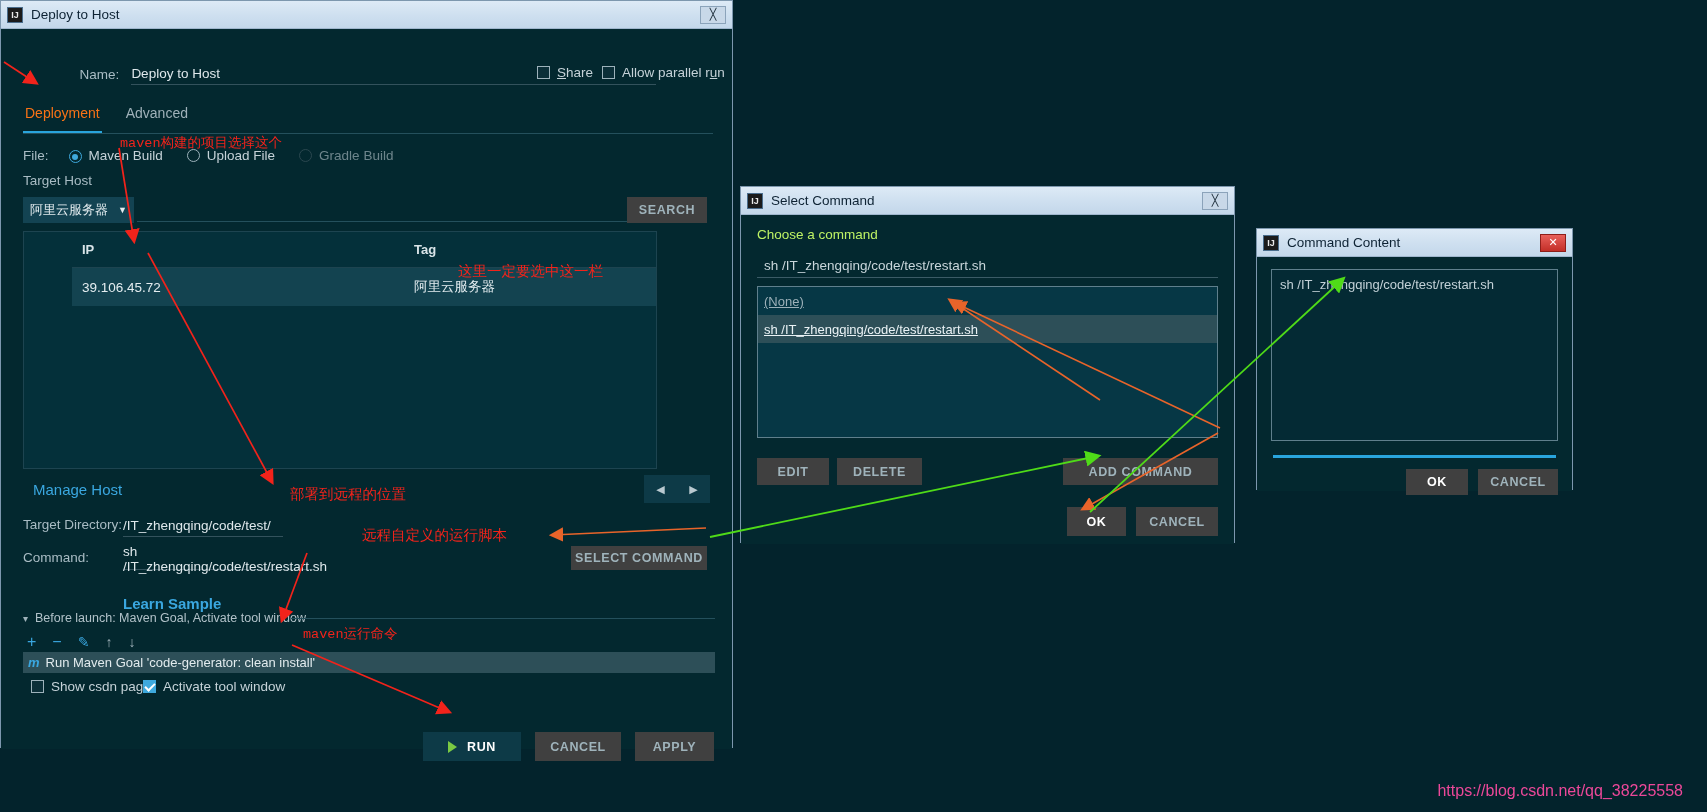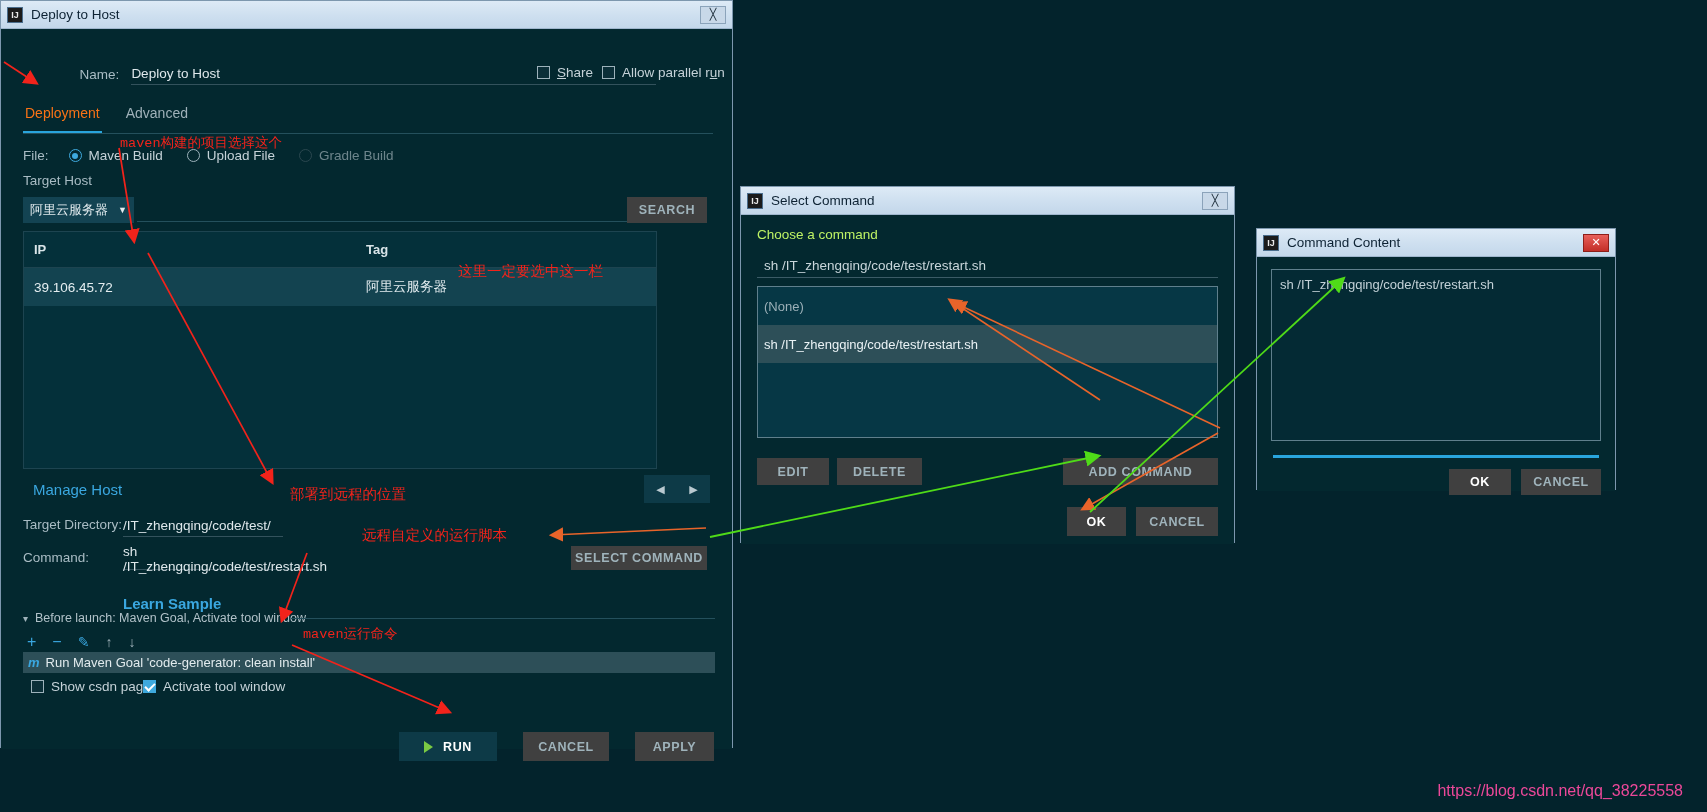--- a/index.html
+++ b/index.html
@@ -98,21 +98,21 @@
   .btn {
     background: #404040; color: #9fb3bb; border: none;
     font-size: 12.5px; letter-spacing: .6px; font-weight: bold;
     display: flex; align-items: center; justify-content: center;
     cursor: pointer; font-family: "Liberation Sans", sans-serif;
   }
   .btn.primary { color: #ffffff; }
 
   
   .tbl { position: absolute; left: 22px; top: 202px; width: 634px; height: 238px;
-         border: 1px solid #1d4450; background: #04303a; }
+         border: 1px solid #1d4450; background: #04303a; padding-left: 48px; }
   .tbl-head { display: flex; height: 36px; align-items: center;
               border-bottom: 1px solid #1d4450; color: #d9e4e8;
               font-size: 13px; font-weight: bold; }
   .tbl-row { display: flex; height: 38px; align-items: center;
              background: #134350; color: #e4edf0; font-size: 13.5px; }
   .c-ip { width: 338px; padding-left: 10px; }
   .c-tag { flex: 1; padding-left: 4px; }
 
   .link { color: #3aa7e0; font-size: 15px; cursor: pointer; }
 
@@ -128,45 +128,45 @@
                align-items: center; gap: 7px; font-size: 12.5px; color: #b2c2c9; }
   .chevron { font-size: 10px; color: #9fb2ba; }
   .bl-toolbar { position: absolute; left: 26px; top: 604px; display: flex;
                 gap: 16px; align-items: center; font-size: 16px; color: #3aa7e0; }
   .bl-item { position: absolute; left: 22px; top: 623px; width: 692px; height: 21px;
              background: #2d4f58; display: flex; align-items: center;
              gap: 6px; padding-left: 5px; font-size: 13px; color: #e2ebee; }
   .m-icon { color: #3aa7e0; font-style: italic; font-weight: bold; font-size: 13px; }
 
   
-  .bottom-btns { position: absolute; right: 18px; top: 703px; display: flex; gap: 26px; }
+  .bottom-btns { position: absolute; right: 18px; top: 703px; display: flex; gap: 14px; }
   .run-btn { width: 98px; height: 29px; background: #0d3a47; display: flex;
              align-items: center; justify-content: center; gap: 10px; cursor: pointer; }
   .play { width: 0; height: 0; border-left: 9px solid #7ac943;
           border-top: 6px solid transparent; border-bottom: 6px solid transparent; }
 
   
   #select-win { left: 740px; top: 186px; width: 495px; height: 357px;
                 border: 1px solid #7d97ae; }
   #select-body { padding: 12px 16px 0; height: 329px; position: relative; }
   .sc-label { color: #bef264; font-size: 13.5px; }
   .sc-input { margin-top: 12px; height: 24px; border-bottom: 1px solid #3b5b66;
               color: #c9d6db; font-size: 13.5px; display: flex; align-items: center;
               padding-left: 7px; }
   .sc-list { margin-top: 8px; height: 152px; border: 1px solid #5f7f8c;
              background: #063745; overflow: hidden; }
-  .sc-item { height: 38px; padding-left: 6px; display: flex; align-items: center;
-             font-size: 13px; color: #a9bcc4; }
+  .sc-item { height: 28px; padding-left: 6px; display: flex; align-items: center;
+             font-size: 13px; color: #a9bcc4; text-decoration: underline; }
   .sc-item.none { color: #9cb0b8; }
   .sc-item.selected { background: #2d4f58; color: #eaf2f5; }
   .sc-btnrow { position: absolute; left: 16px; top: 243px; display: flex; gap: 8px; }
   .sc-okrow { position: absolute; right: 16px; top: 292px; display: flex; gap: 10px; }
 
   
-  #cmd-win { left: 1256px; top: 228px; width: 360px; height: 262px;
+  #cmd-win { left: 1256px; top: 228px; width: 317px; height: 262px;
              border: 1px solid #7d97ae; }
   #cmd-body { padding: 12px 14px 0; height: 234px; position: relative; }
   .cc-area { border: 1px solid #5f7f8c; height: 172px; background: #042a34;
              padding: 7px 8px; font-size: 13px; color: #c3d1d7;
              position: relative; }
   .cc-underline { position: absolute; left: 16px; right: 16px; top: 198px;
                   height: 3px; background: #29a5dd; }
   .cc-btnrow { position: absolute; right: 14px; top: 212px; display: flex; gap: 10px; }
 
   
@@ -212,21 +212,21 @@
       </div>
 
       <div class="tabs">
         <div class="tab active">Deployment</div>
         <div class="tab">Advanced</div>
       </div>
       <div class="sep-line" style="left:22px; top:104px; width:690px;"></div>
 
       <div class="row" style="left:22px; top:119px;">
         <span class="lbl">File:</span>
-        <span style="display:inline-flex;align-items:center;margin-left:20px;">
+        <span style="display:inline-flex;align-items:flex-end;margin-left:20px;">
           <span class="rb sel"></span>
           <span class="cb-label">Maven Build</span>
         </span>
         <span style="display:inline-flex;align-items:center;margin-left:24px;">
           <span class="rb"></span>
           <span class="cb-label">Upload File</span>
         </span>
         <span style="display:inline-flex;align-items:center;margin-left:24px;opacity:.55;">
           <span class="rb dis"></span>
           <span class="cb-label">Gradle Build</span>

